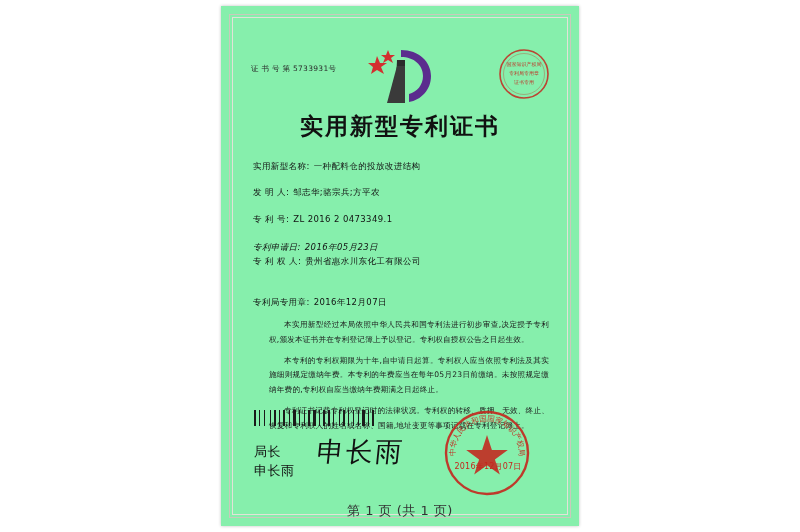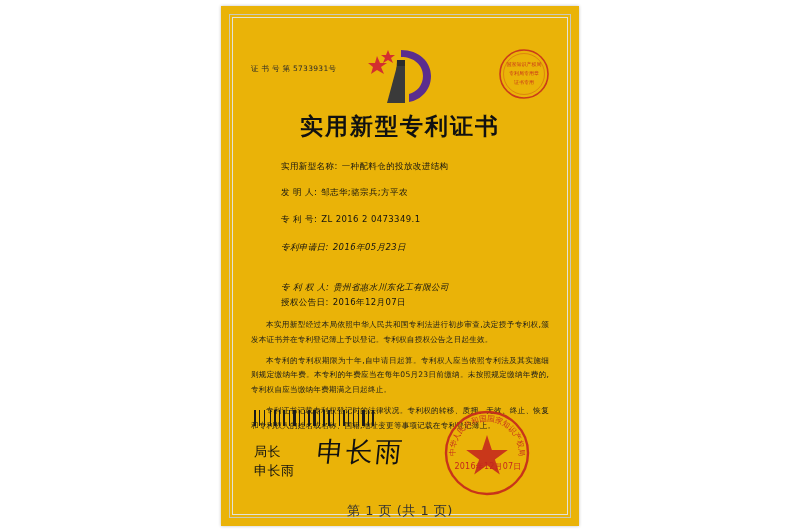--- a/index.html
+++ b/index.html
@@ -14,21 +14,21 @@
     font-family: "DejaVu Sans", "Liberation Sans", sans-serif;
   }
 
   
   #sheet {
     position: absolute;
     left: 221px;
     top: 6px;
     width: 358px;
     height: 520px;
-    background: #eab308;
+    background: #86efac;
     box-shadow: 0 0 3px rgba(0,0,0,0.25);
     overflow: hidden;
   }
   
   #frame-outer {
     position: absolute;
     left: 8px; top: 8px; right: 8px; bottom: 8px;
     border: 1px solid #c9c9bc;
   }
   #frame-inner {
@@ -82,34 +82,34 @@
 
   
   .field {
     position: absolute;
     left: 32px;
     font-size: 8.5px;
     color: #111;
     white-space: nowrap;
     letter-spacing: 0.4px;
   }
-  .field .lbl { color: #111; margin-left: 28px; }
+  .field .lbl { color: #111; }
   .field .val { color: #111; margin-left: 4px; }
 
   #f0 { top: 155px; }
   #f1 { top: 181px; }
   #f2 { top: 208px; }
   #f3 { top: 236px; font-style: italic; }
-  #f4 { top: 276px; font-style: italic; }
+  #f4 { top: 250px; }
   #f5 { top: 291px; }
 
   
   #body-text {
     position: absolute;
-    left: 30px;
+    left: 48px;
     right: 30px;
     top: 312px;
     font-size: 7.6px;
     line-height: 1.95;
     color: #1b1b1b;
     text-align: justify;
     letter-spacing: 0.2px;
   }
   #body-text p {
     margin: 0 0 6px 0;
@@ -231,21 +231,21 @@
   <div class="field" id="f2">
     <span class="lbl">专 利 号:</span><span class="val">ZL 2016 2 0473349.1</span>
   </div>
   <div class="field" id="f3">
     <span class="lbl">专利申请日:</span><span class="val">2016年05月23日</span>
   </div>
   <div class="field" id="f4">
     <span class="lbl">专 利 权 人:</span><span class="val">贵州省惠水川东化工有限公司</span>
   </div>
   <div class="field" id="f5">
-    <span class="lbl">授权公告日:</span><span class="val">2016年12月07日</span>
+    <span class="lbl">专利局专用章:</span><span class="val">2016年12月07日</span>
   </div>
 
   <div id="body-text">
     <p>本实用新型经过本局依照中华人民共和国专利法进行初步审查,决定授予专利权,颁发本证书并在专利登记簿上予以登记。专利权自授权公告之日起生效。</p>
     <p>本专利的专利权期限为十年,自申请日起算。专利权人应当依照专利法及其实施细则规定缴纳年费。本专利的年费应当在每年05月23日前缴纳。未按照规定缴纳年费的,专利权自应当缴纳年费期满之日起终止。</p>
     <p>专利证书记载专利权登记时的法律状况。专利权的转移、质押、无效、终止、恢复和专利权人的姓名或名称、国籍,地址变更等事项记载在专利登记簿上。</p>
   </div>
 
   <div id="barcode">
       <div class="bar" style="left: 0px; width: 2px;"></div>

